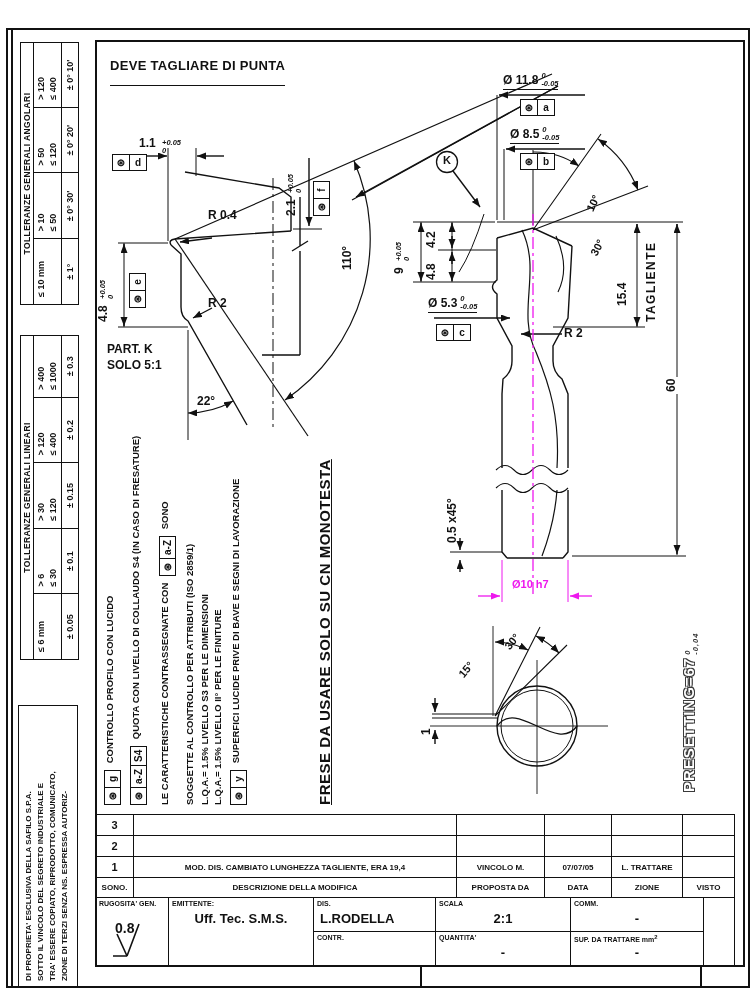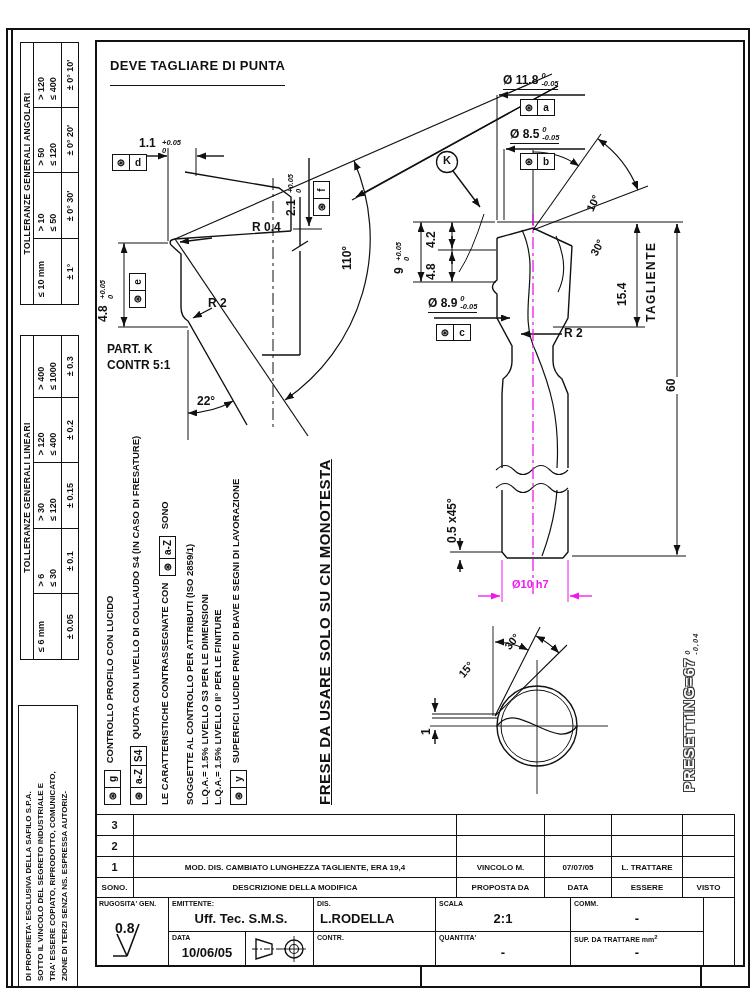--- a/index.html
+++ b/index.html
@@ -308,26 +308,26 @@
         <i>0</i>
       </span>
   </div>
   <div class="rot" style="left:127px;top:308px;">
     <span class="sbox">
         <span class="cell">⊛</span>
         <span class="cell">e</span>
       </span>
   </div>
 
-  <div class="lbl" style="left:208px;top:220px;margin-left:44px;">R 0.4</div>
+  <div class="lbl" style="left:208px;top:208px;">R 0.4</div>
   <div class="lbl" style="left:208px;top:296px;">R 2</div>
   <div class="rot lbl" style="left:340px;top:270px;background:#fff;">110°</div>
   <div class="lbl" style="left:197px;top:394px;background:#fff;">22°</div>
   <div class="lbl" style="left:107px;top:342px;">PART. K</div>
-  <div class="lbl" style="left:107px;top:358px;">CONTR 5:1</div>
+  <div class="lbl" style="left:107px;top:358px;">SOLO 5:1</div>
 
   <div class="lbl dia" style="left:503px;top:72px;">
     <span class="dv">Ø 11.8</span>
     <span class="tol">
         <i>0</i>
         <i>-0.05</i>
       </span>
   </div>
   <div class="abs sbox" style="left:520px;top:99px;">
     <span class="cell">⊛</span>
@@ -359,21 +359,21 @@
     <span class="dv">9</span>
     <span class="tol">
         <i>+0.05</i>
         <i>0</i>
       </span>
   </div>
   <div class="rot lbl" style="left:424px;top:248px;">4.2</div>
   <div class="rot lbl" style="left:424px;top:280px;">4.8</div>
 
   <div class="lbl dia" style="left:428px;top:295px;">
-    <span class="dv">Ø 8.9</span>
+    <span class="dv">Ø 5.3</span>
     <span class="tol">
         <i>0</i>
         <i>-0.05</i>
       </span>
   </div>
   <div class="abs sbox" style="left:436px;top:324px;">
     <span class="cell">⊛</span>
     <span class="cell">c</span>
   </div>
 
@@ -453,53 +453,38 @@
     <div class="dsc">MOD. DIS. CAMBIATO LUNGHEZZA TAGLIENTE, ERA 19,4</div>
     <div class="dsc">VINCOLO M.</div>
     <div class="dsc">07/07/05</div>
     <div class="dsc">L. TRATTARE</div>
     <div class="dsc"></div>
 
     <div class="hdr">SONO.</div>
     <div class="hdr">DESCRIZIONE DELLA MODIFICA</div>
     <div class="hdr">PROPOSTA DA</div>
     <div class="hdr">DATA</div>
-    <div class="hdr">ESSERE</div>
+    <div class="hdr">ZIONE</div>
     <div class="hdr">VISTO</div>
   </div>
 
   <div class="tb">
     <div class="c" style="width:73px;position:relative;">
       <span class="klabel">RUGOSITA' GEN.</span>
       <svg width="50" height="44" viewBox="0 0 50 44" style="margin:18px auto 0;">
         <path d="M6,40 H20 M20,40 L32,8" stroke="#111" stroke-width="1.6" fill="none"></path>
         <path d="M20,40 L10,18" stroke="#111" stroke-width="1.6" fill="none"></path>
       </svg>
       <span style="position:absolute;left:19px;top:22px;font-size:14px;font-weight:bold;">0.8</span>
     </div>
     <div class="c" style="width:145px;">
       <div class="r" style="height:34px;">
         <span class="klabel">EMITTENTE:</span>
         <div class="val">Uff. Tec. S.M.S.</div>
       </div>
-      <div class="r" style="flex:1;display:flex;">
-        <div style="width:77px;border-right:1.3px solid #111;position:relative;box-sizing:border-box;">
-          <span class="klabel">DATA</span>
-          <div class="val">10/06/05</div>
-        </div>
-        <div style="flex:1;display:flex;align-items:center;justify-content:center;">
-          <svg width="56" height="30" viewBox="0 0 56 30">
-            <polygon points="4,5 4,25 20,20 20,10" fill="none" stroke="#111" stroke-width="1.4"></polygon>
-            <path d="M0,15 H34" stroke="#111" stroke-width="1" stroke-dasharray="6 2 2 2"></path>
-            <circle cx="42" cy="15" r="9" fill="none" stroke="#111" stroke-width="1.4"></circle>
-            <circle cx="42" cy="15" r="4.5" fill="none" stroke="#111" stroke-width="1.2"></circle>
-            <path d="M42,2 V28 M30,15 H54" stroke="#111" stroke-width="0.9"></path>
-          </svg>
-        </div>
-      </div>
     </div>
     <div class="c" style="width:122px;justify-content:center;">
       <div class="r" style="height:34px;">
         <span class="klabel">DIS.</span>
         <div class="val" style="text-align:left;padding-left:6px;">L.RODELLA</div>
       </div>
       <div class="r" style="flex:1;">
         <span class="klabel">CONTR.</span>
       </div>
     </div>

